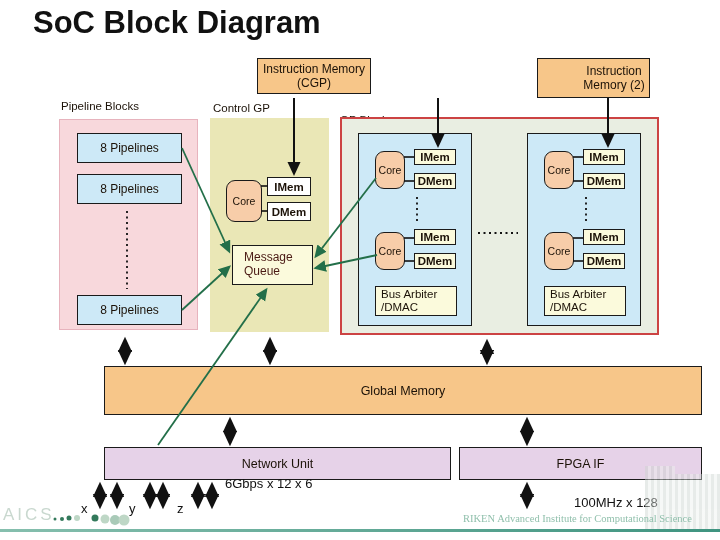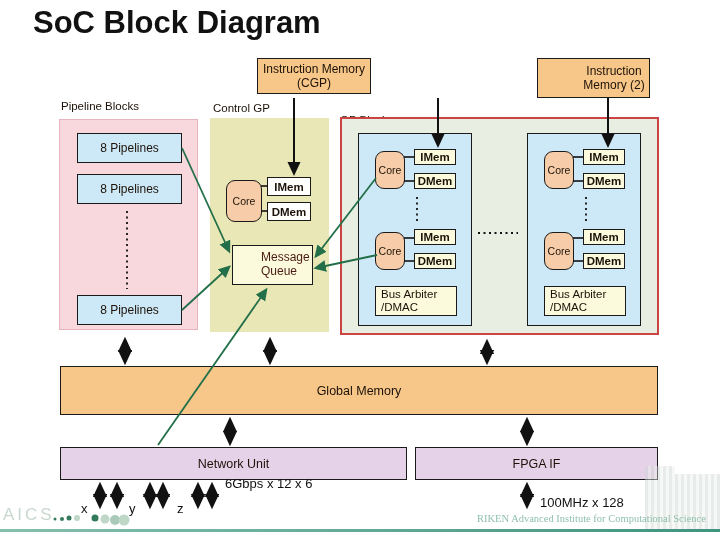--- a/index.html
+++ b/index.html
@@ -13,29 +13,29 @@
   .pink-container{background:#f8d8dc;border:1px solid #e7b3bd;}
   .pipe-box{background:#cde9f7;border:1.3px solid #1a1a1a;display:flex;align-items:center;justify-content:center;font-size:12px;}
   .khaki-container{background:#eae7b6;}
   .red-container{background:#e9eee2;border:2px solid #cc4343;}
   .blue-panel{background:#cde9f7;border:1.3px solid #1a1a1a;}
   .core-box{background:#f7cda9;border:1.4px solid #1a1a1a;border-radius:9px;display:flex;align-items:center;justify-content:center;font-size:10.5px;}
   .cell{border:1.3px solid #1a1a1a;display:flex;align-items:center;justify-content:center;font-size:11.5px;font-weight:bold;}
   .cell.white{background:#ffffff;}
   .cell.pale{background:#fbfadc;}
   .mq-box{background:#fbfadc;border:1.4px solid #1a1a1a;font-size:12px;line-height:1.15;color:#4a1a14;
-          display:flex;flex-direction:column;justify-content:center;padding-left:28px;}
+          display:flex;flex-direction:column;justify-content:center;padding-left:11px;}
   .bus-box{background:#fbfadc;border:1.3px solid #1a1a1a;font-size:11.5px;line-height:1.15;
            display:flex;flex-direction:column;justify-content:center;padding-left:5px;}
-  .wide-bar{border:1.6px solid #1a1a1a;display:flex;align-items:center;justify-content:center;font-size:12.5px;}
+  .wide-bar{border:1.6px solid #1a1a1a;display:flex;align-items:center;justify-content:center;font-size:12.5px;margin-left:44px;}
   .orange{background:#f7c689;}
   .lavender{background:#e6d2e8;}
   .tiny-label{font-size:13px;color:#111;}
   .aics-logo{left:3px;top:505px;font-size:17px;letter-spacing:3px;color:#c9d8cf;font-weight:400;}
-  .riken-credit{left:477px;top:513px;font-size:10.5px;color:#8fbfab;font-family:"Liberation Serif", serif;white-space:nowrap;}
+  .riken-credit{left:463px;top:513px;font-size:10.5px;color:#8fbfab;font-family:"Liberation Serif", serif;white-space:nowrap;}
   .footer-line{left:0;top:529px;width:720px;height:3px;background:linear-gradient(90deg,#86bfae,#3f9480);}
   .building{left:645px;top:474px;width:75px;height:55px;opacity:0.45;
             background:repeating-linear-gradient(90deg,#ccd4cf 0 3px,#edf1ee 3px 6px);}
   .building:before{content:"";position:absolute;left:0;top:-8px;width:30px;height:8px;
             background:repeating-linear-gradient(90deg,#ccd4cf 0 3px,#edf1ee 3px 6px);}
 </style>
 </head>
 <body>
 
 <div class="slide">
@@ -81,21 +81,21 @@
   <div class="abs bus-box" style="left:544px;top:286px;width:82px;height:30px;">Bus Arbiter /DMAC</div>
 
   <div class="abs wide-bar orange" style="left:60px;top:366px;width:598px;height:49px;">Global Memory</div>
   <div class="abs wide-bar lavender" style="left:415px;top:447px;width:243px;height:33px;">FPGA IF</div>
   <div class="abs wide-bar lavender" style="left:60px;top:447px;width:347px;height:33px;">Network Unit</div>
 
   <div class="abs tiny-label" style="left:81px;top:501px;">x</div>
   <div class="abs tiny-label" style="left:129px;top:501px;">y</div>
   <div class="abs tiny-label" style="left:177px;top:501px;">z</div>
   <div class="abs tiny-label" style="left:225px;top:476px;">6Gbps x 12 x 6</div>
-  <div class="abs tiny-label" style="left:540px;top:495px;">100MHz x 128</div>
+  <div class="abs tiny-label" style="left:574px;top:495px;">100MHz x 128</div>
 
   <div class="abs building"></div>
   <div class="abs aics-logo">AICS</div>
   <div class="abs riken-credit">RIKEN Advanced Institute for Computational Science</div>
   <div class="abs footer-line"></div>
 
   <svg class="abs" style="left:0;top:0;" width="720" height="540" viewBox="0 0 720 540">
     <defs>
       <marker id="ab" orient="auto" markerWidth="9" markerHeight="9" refX="5.5" refY="3.25">
         <path d="M0,0 L7,3.25 L0,6.5 Z" fill="#111"></path>

